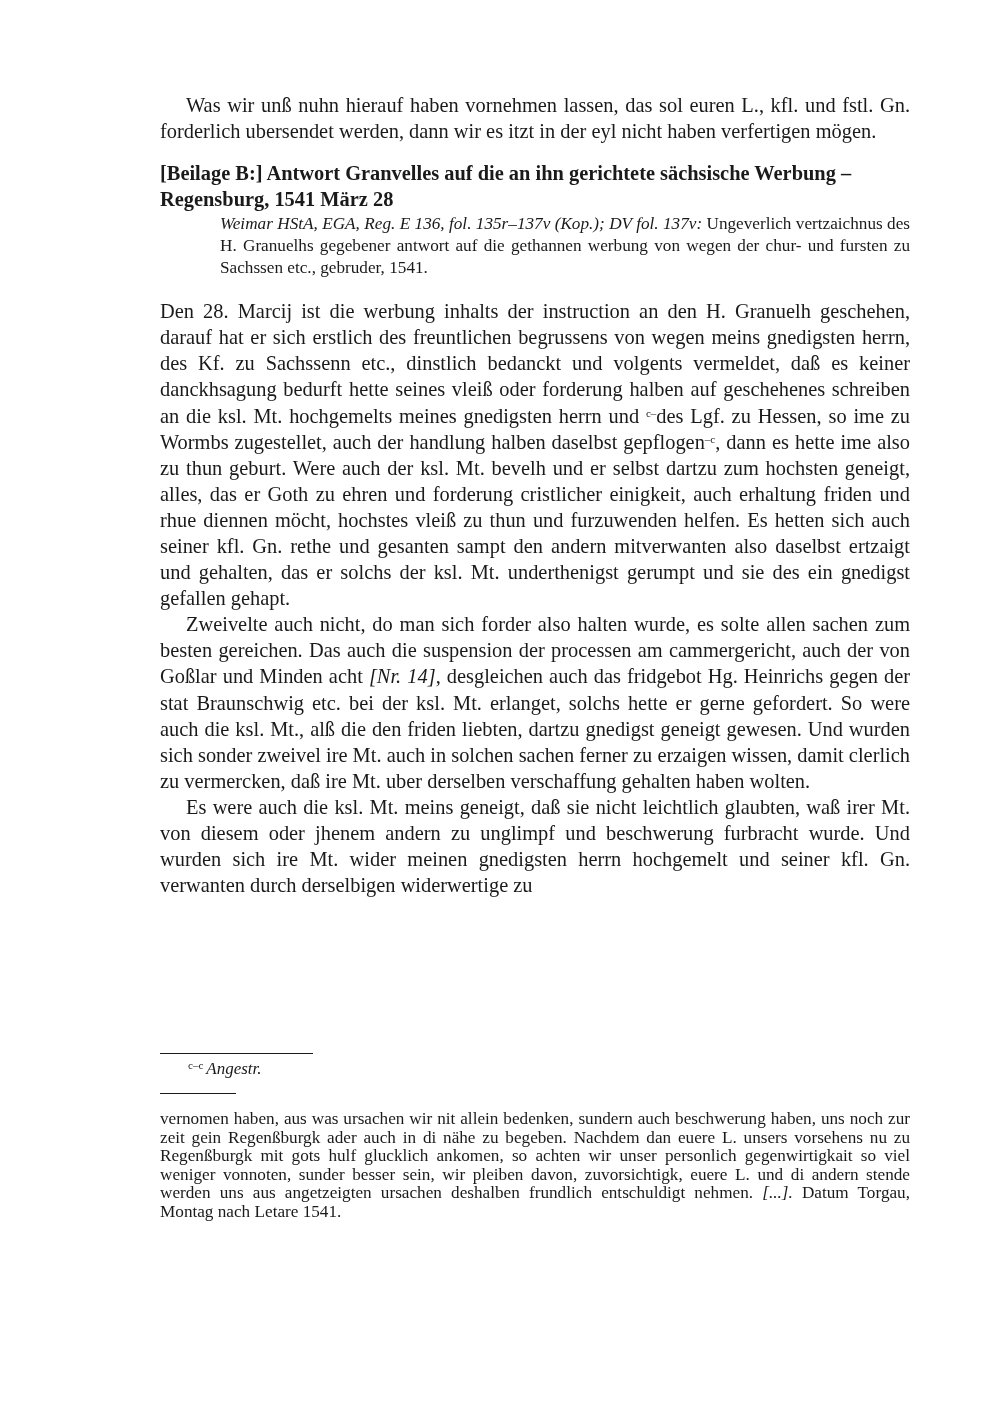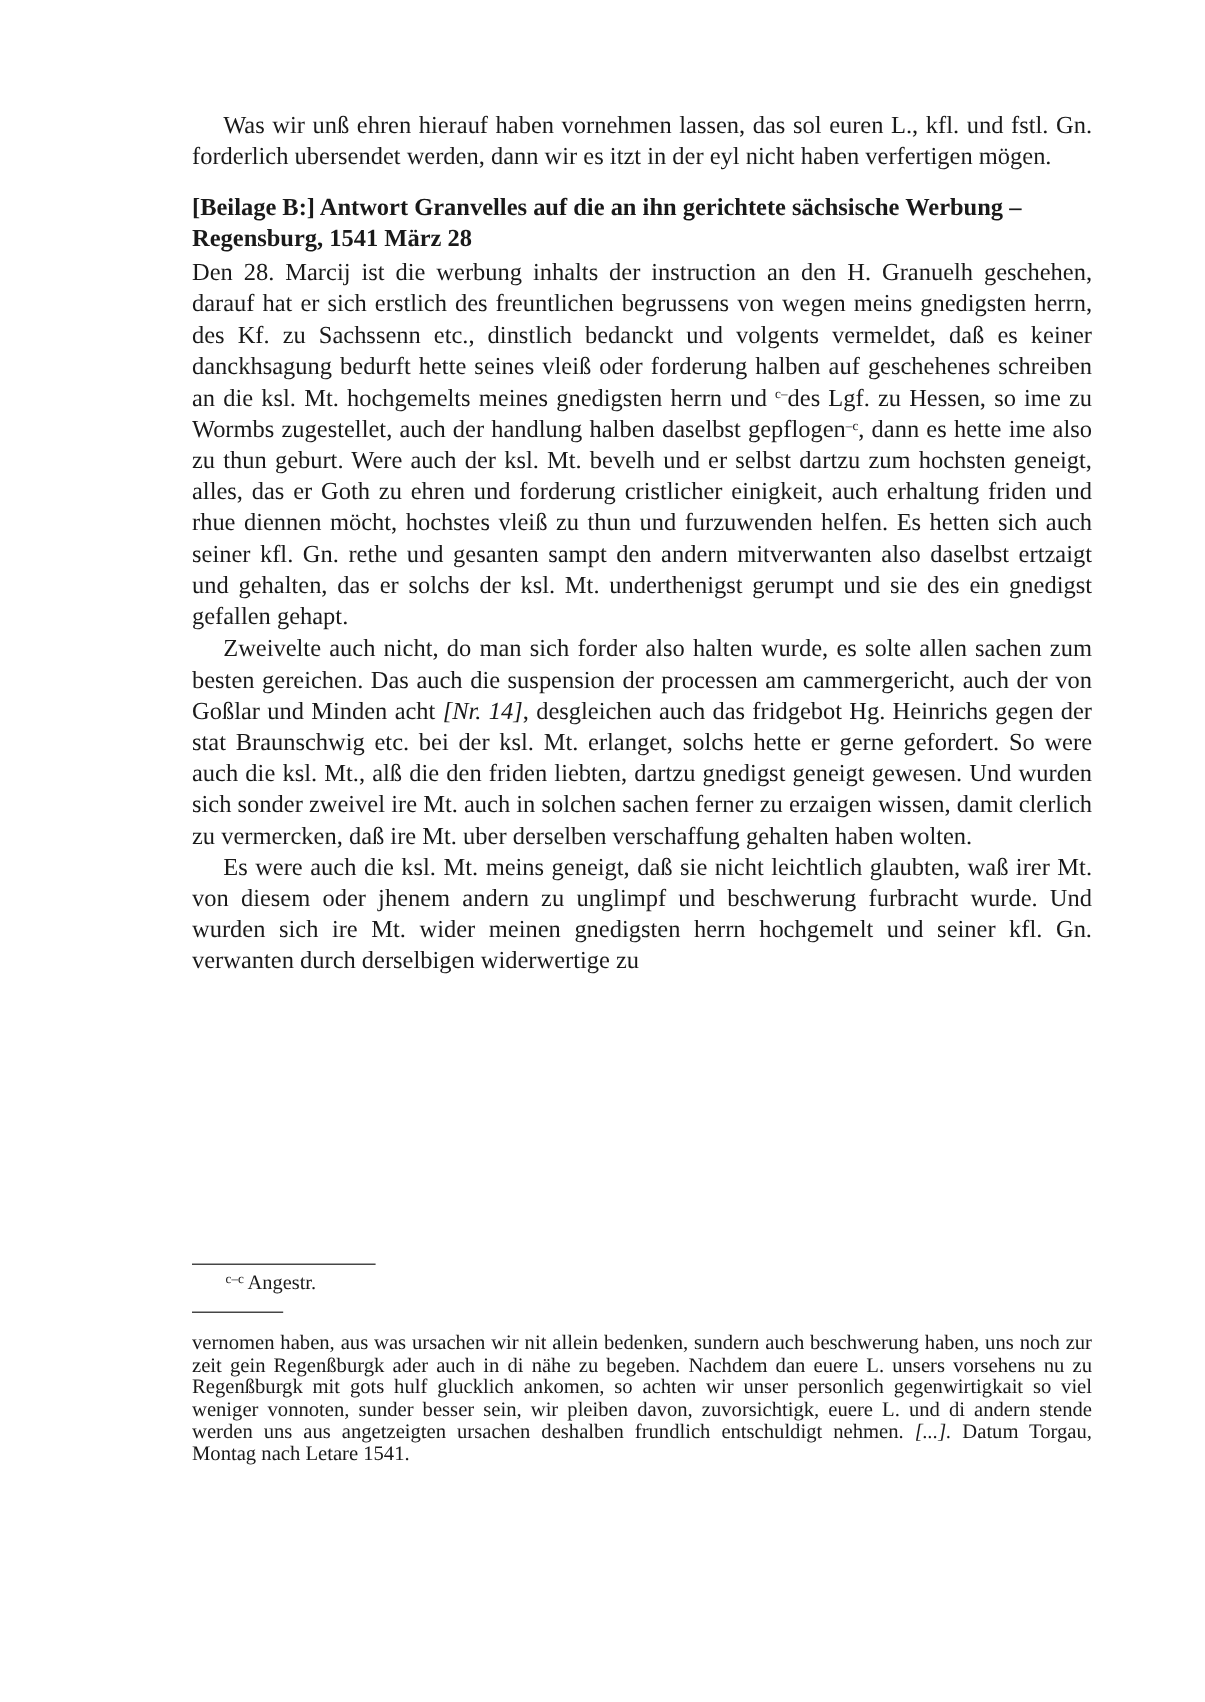--- a/index.html
+++ b/index.html
@@ -64,21 +64,21 @@
     .source-note {
       margin: 1px 0 0 60px;
       font-size: 17.2px;
       line-height: 21.6px;
       text-align: justify;
     }
     .source-note .ital {
       font-style: italic;
     }
     .body-block {
-      margin-top: 2px;
+      margin-top: 20px;
     }
     sup.siglum {
       font-size: 11px;
       vertical-align: 6px;
       line-height: 0;
     }
     .inline-ital {
       font-style: italic;
     }
     .footnote-area {
@@ -97,20 +97,21 @@
       font-size: 17px;
       line-height: 22px;
     }
     .apparatus .marker {
       font-size: 11px;
       vertical-align: 5px;
       line-height: 0;
       margin-right: 3px;
     }
     .apparatus .note-text {
+      font-style: italic;
     }
     .rule-short {
       margin-top: 13px;
       width: 76px;
       height: 0;
       border-top: 1px solid #1a1a1a;
     }
     .footnote-continuation {
       margin-top: 16px;
       font-size: 17.2px;
@@ -121,25 +122,26 @@
       font-style: italic;
     }
   </style>
 </head>
 <body>
 
 <div class="page">
 
 
   <div class="main-text">
-    <p class="indent intro-para">Was wir unß ehren hierauf haben vornehmen lassen, das sol euren L., kfl. und fstl. Gn. forderlich ubersendet werden, dann wir es itzt in der eyl nicht haben verfertigen mögen.</p>
+    <p class="indent intro-para">Was wir unß nuhn hierauf haben vornehmen lassen, das sol euren L., kfl. und fstl. Gn. forderlich ubersendet werden, dann wir es itzt in der eyl nicht haben verfertigen mögen.</p>
   </div>
 
   <div class="section-heading">[Beilage B:] Antwort Granvelles auf die an ihn gerichtete sächsische Werbung – Regensburg, 1541 März 28</div>
 
+  <div class="source-note"><span class="ital">Weimar HStA, EGA, Reg. E 136, fol. 135r–137v (Kop.); DV fol. 137v:</span><span> Ungeverlich vertzaichnus des H. Granuelhs gegebener antwort auf die gethannen werbung von wegen der chur- und fursten zu Sachssen etc., gebruder, 1541.</span></div>
 
   <div class="main-text body-block">
     <p><span>Den 28. Marcij ist die werbung inhalts der instruction an den H. Granuelh geschehen, darauf hat er sich erstlich des freuntlichen begrussens von wegen meins gnedigsten herrn, des Kf. zu Sachssenn etc., dinstlich bedanckt und volgents vermeldet, daß es keiner danckhsagung bedurft hette seines vleiß oder forderung halben auf geschehenes schreiben an die ksl. Mt. hochgemelts meines gnedigsten herrn und </span><sup class="siglum">c–</sup><span>des Lgf. zu Hessen, so ime zu Wormbs zugestellet, auch der handlung halben daselbst gepflogen</span><sup class="siglum">–c</sup><span>, dann es hette ime also zu thun geburt. Were auch der ksl. Mt. bevelh und er selbst dartzu zum hochsten geneigt, alles, das er Goth zu ehren und forderung cristlicher einigkeit, auch erhaltung friden und rhue diennen möcht, hochstes vleiß zu thun und furzuwenden helfen. Es hetten sich auch seiner kfl. Gn. rethe und gesanten sampt den andern mitverwanten also daselbst ertzaigt und gehalten, das er solchs der ksl. Mt. underthenigst gerumpt und sie des ein gnedigst gefallen gehapt.</span></p>
 
     <p class="indent"><span>Zweivelte auch nicht, do man sich forder also halten wurde, es solte allen sachen zum besten gereichen. Das auch die suspension der processen am cammergericht, auch der von Goßlar und Minden acht </span><span class="inline-ital">[Nr. 14]</span><span>, desgleichen auch das fridgebot Hg. Heinrichs gegen der stat Braunschwig etc. bei der ksl. Mt. erlanget, solchs hette er gerne gefordert. So were auch die ksl. Mt., alß die den friden liebten, dartzu gnedigst geneigt gewesen. Und wurden sich sonder zweivel ire Mt. auch in solchen sachen ferner zu erzaigen wissen, damit clerlich zu vermercken, daß ire Mt. uber derselben verschaffung gehalten haben wolten.</span></p>
 
     <p class="indent">Es were auch die ksl. Mt. meins geneigt, daß sie nicht leichtlich glaubten, waß irer Mt. von diesem oder jhenem andern zu unglimpf und beschwerung furbracht wurde. Und wurden sich ire Mt. wider meinen gnedigsten herrn hochgemelt und seiner kfl. Gn. verwanten durch derselbigen widerwertige zu</p>
   </div>
 </div>
 

